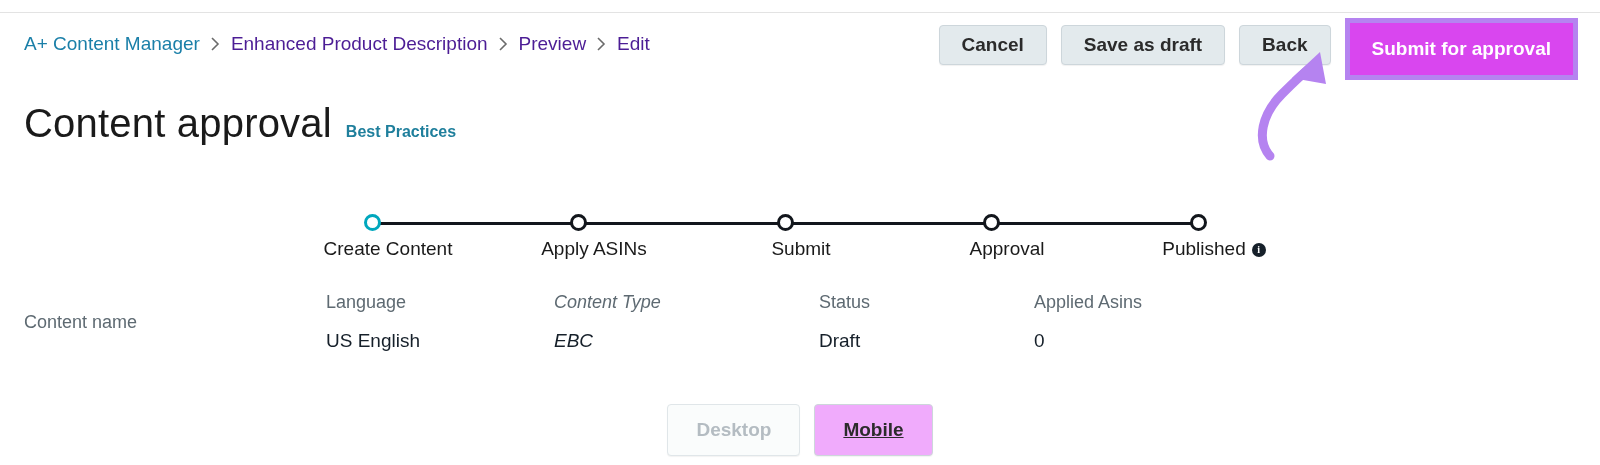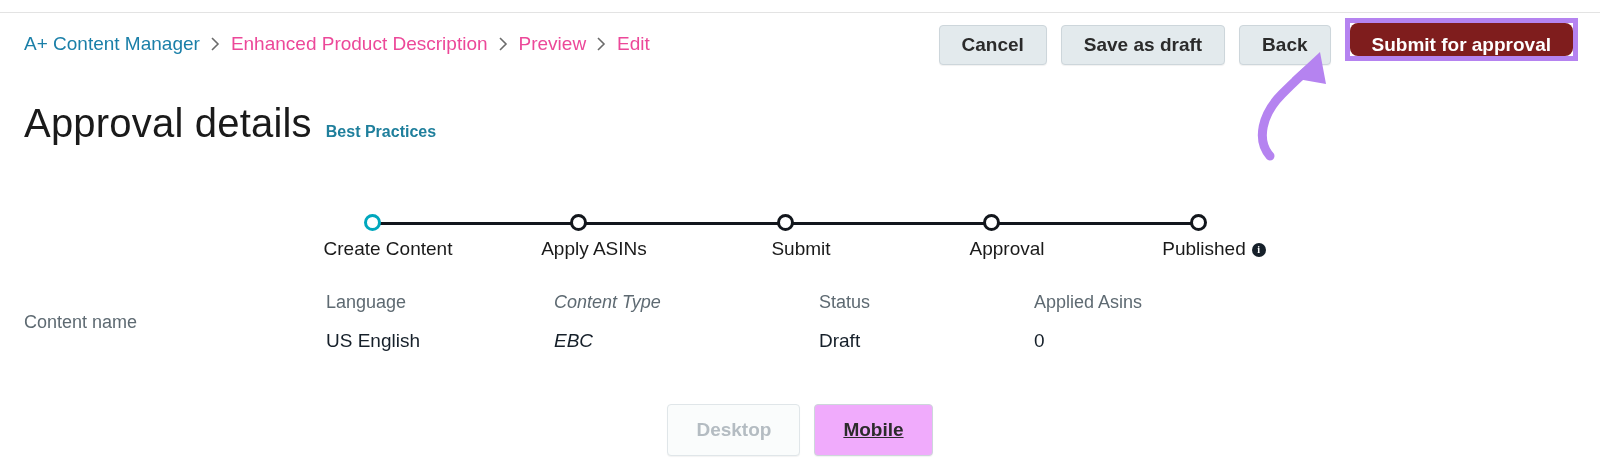--- a/index.html
+++ b/index.html
@@ -36,21 +36,21 @@
     font-size: 19px;
     line-height: 26px;
     white-space: nowrap;
   }
   .crumb-link {
     color: #1a7fa8;
     text-decoration: none;
     font-size: 19px;
   }
   .crumb-text {
-    color: #ec4899;
+    color: #4c1d95;
     font-size: 19px;
   }
   .crumb-sep {
     color: #777777;
     margin: 0 10px;
     font-size: 15px;
     display: inline-flex;
     align-items: center;
   }
   .crumb-sep svg { display: block; }
@@ -82,26 +82,26 @@
   
   .primary-wrap {
     border: 5px solid #b583f0;
     padding: 0;
     line-height: 0;
     margin-top: -7px;
     margin-right: -2px;
   }
   .btn-primary {
     border: none;
-    border-radius: 8px;
-    background: #7f1d1d;
+    border-radius: 0;
+    background: #d946ef;
     color: #ffffff;
     font-size: 19px;
     font-weight: bold;
-    height: 33px;
+    height: 52px;
     line-height: 44px;
     padding: 0 22px;
     box-shadow: none;
   }
 
   
   .arrow-anno {
     position: absolute;
     left: 1248px;
     top: 44px;
@@ -289,21 +289,21 @@
   </div>
 
   <div class="arrow-anno">
     <svg width="130" height="120" viewBox="0 0 130 120">
       <path d="M 22 112 C 8 96, 14 70, 34 50 C 44 40, 52 32, 62 24" fill="none" stroke="#b583f0" stroke-width="9" stroke-linecap="round"></path>
       <path d="M 72 8 L 44 34 L 78 40 Z" fill="#b583f0"></path>
     </svg>
   </div>
 
   <div class="page-heading">
-    <h1 class="page-title">Approval details</h1>
+    <h1 class="page-title">Content approval</h1>
     <a class="best-practices" href="#">Best Practices</a>
   </div>
 
   <div class="stepper">
     <div class="stepper-track"></div>
 
     <div class="step active" style="left:72px;">
       <div class="step-dot"></div>
       <div class="step-label">
           <span>Create Content</span>

